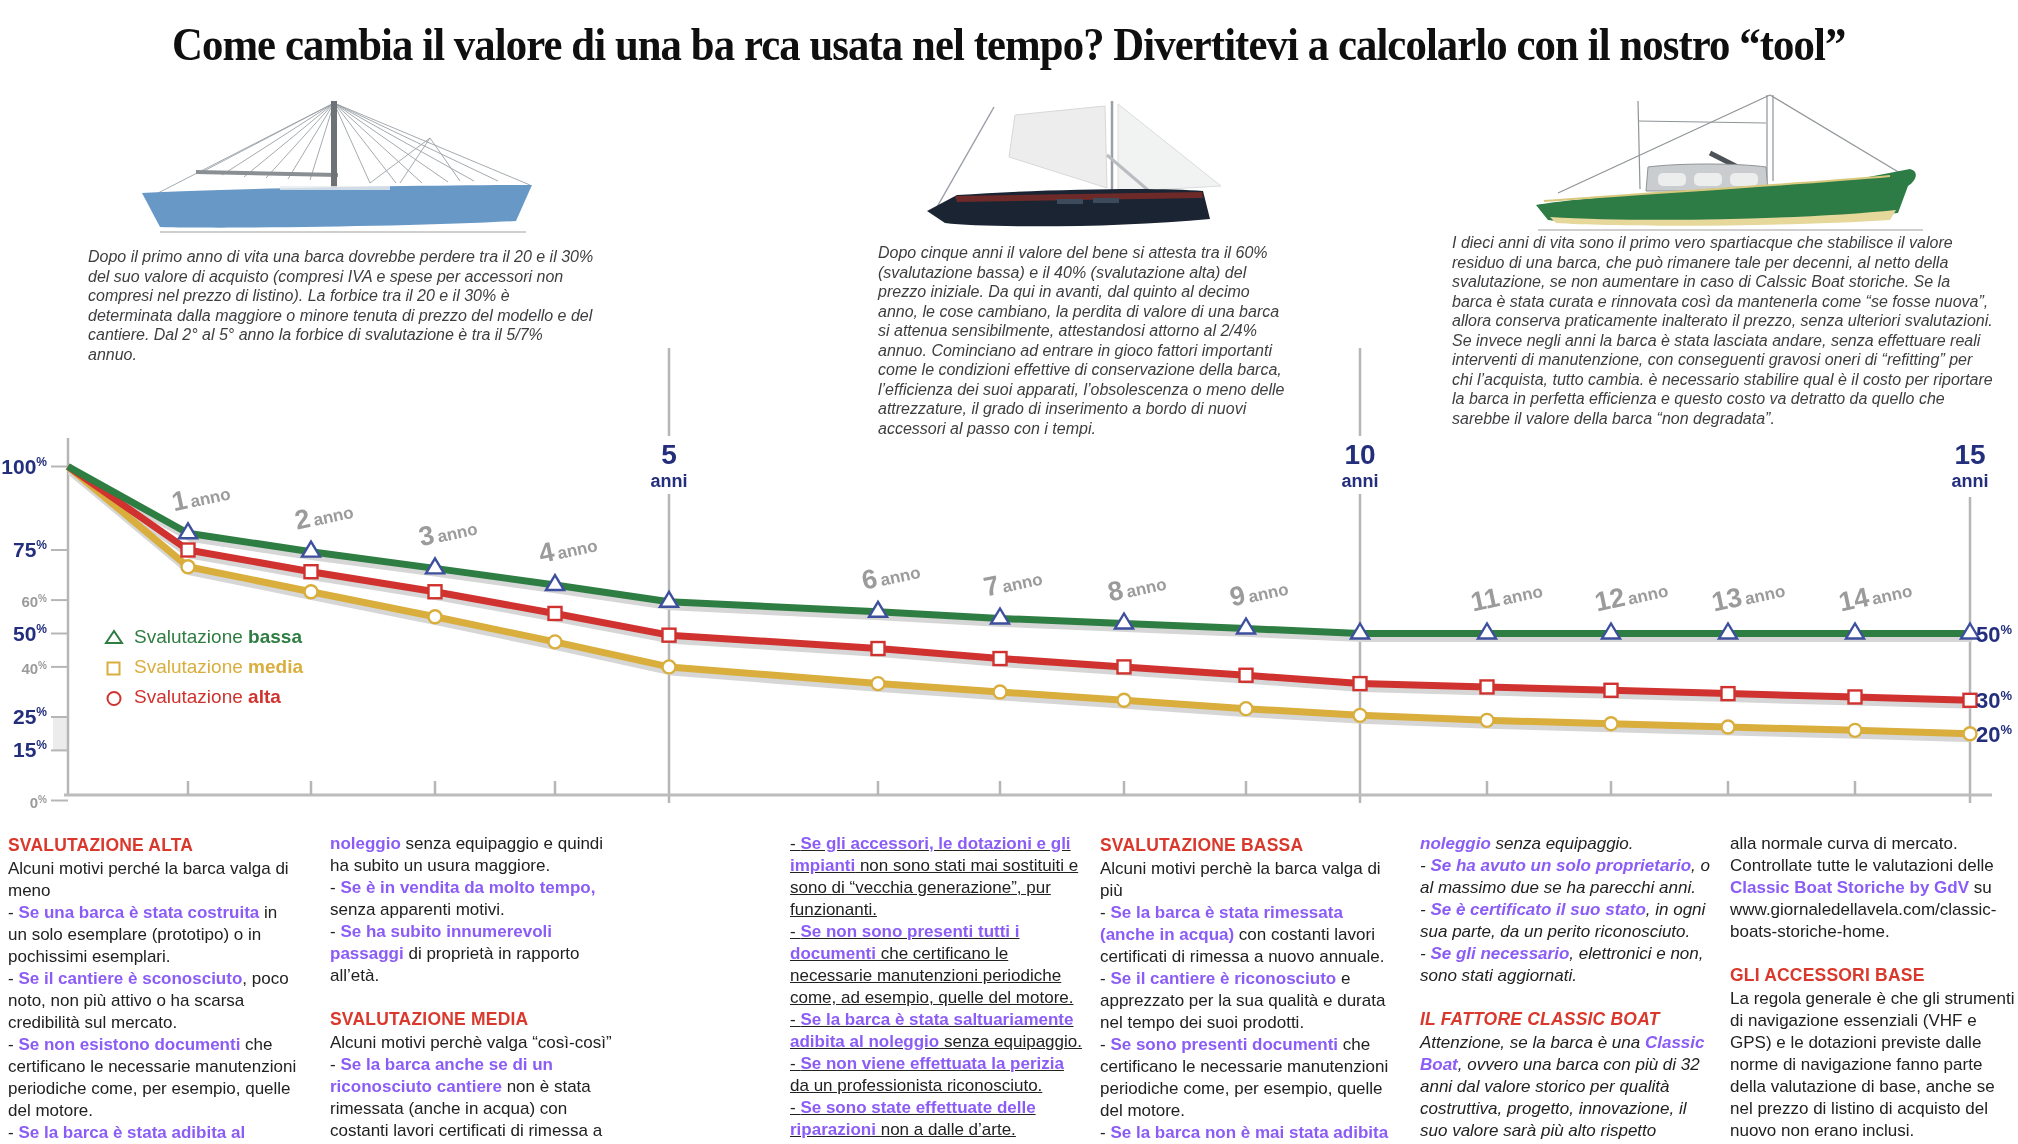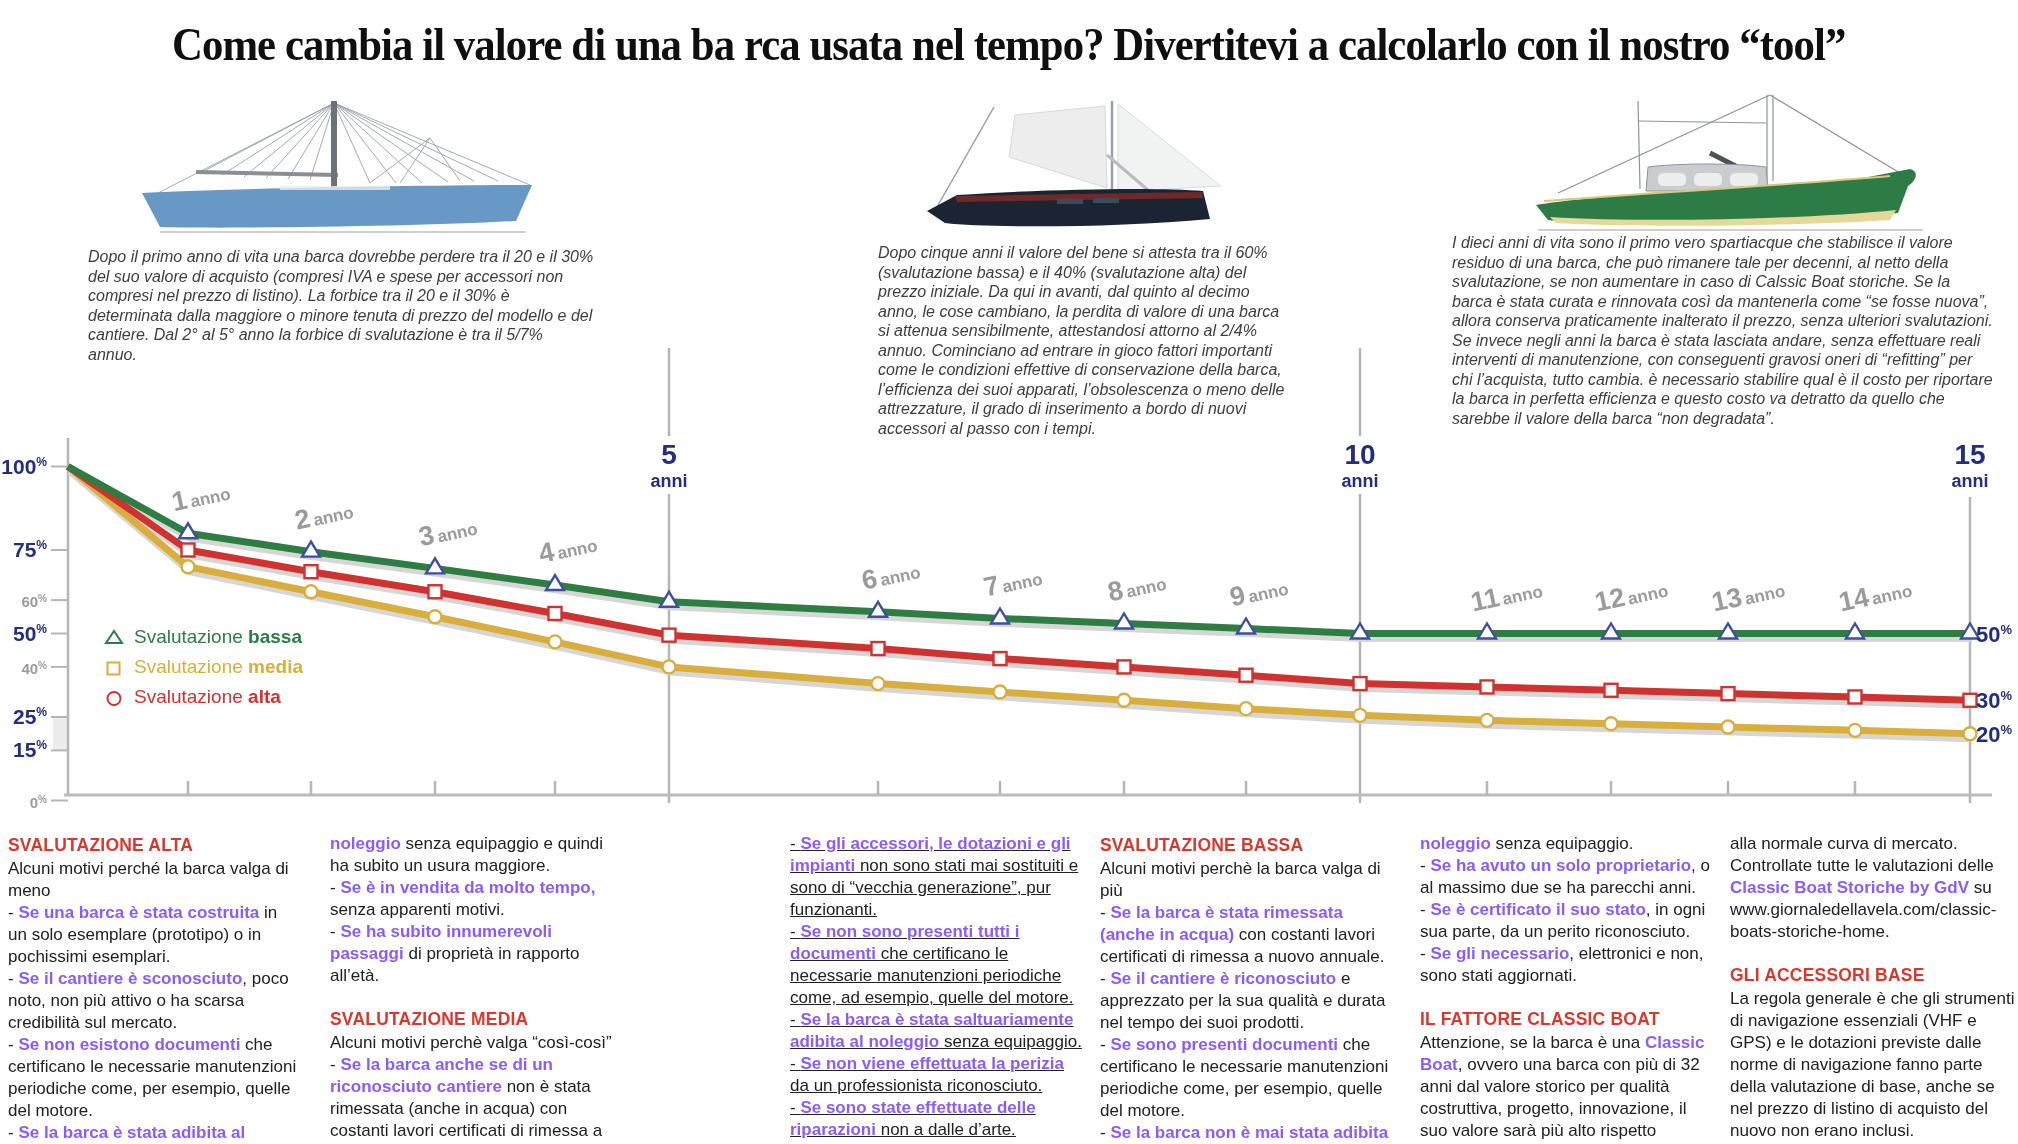--- a/index.html
+++ b/index.html
@@ -275,21 +275,21 @@
         <p><span>- </span><span class="bold">Se sono state effettuate delle riparazioni</span><span> non a dalle d’arte.</span></p>
       </div>
       <div class="col" style="left: 1100px;">
         <div class="col-header">SVALUTAZIONE BASSA</div>
         <p><span>Alcuni motivi perchè la barca valga di più</span></p>
         <p><span>- </span><span class="bold">Se la barca è stata rimessata (anche in acqua)</span><span> con costanti lavori certificati di rimessa a nuovo annuale.</span></p>
         <p><span>- </span><span class="bold">Se il cantiere è riconosciuto</span><span> e apprezzato per la sua qualità e durata nel tempo dei suoi prodotti.</span></p>
         <p><span>- </span><span class="bold">Se sono presenti documenti</span><span> che certificano le necessarie manutenzioni periodiche come, per esempio, quelle del motore.</span></p>
         <p><span>- </span><span class="bold">Se la barca non è mai stata adibita al</span></p>
       </div>
-      <div class="col" style="left: 1420px;">
+      <div class="col" style="left: 1420px; font-style: italic;">
         <p><span class="bold">noleggio</span><span> senza equipaggio.</span></p>
         <p><span>- </span><span class="bold">Se ha avuto un solo proprietario</span><span>, o al massimo due se ha parecchi anni.</span></p>
         <p><span>- </span><span class="bold">Se è certificato il suo stato</span><span>, in ogni sua parte, da un perito riconosciuto.</span></p>
         <p><span>- </span><span class="bold">Se gli necessario</span><span>, elettronici e non, sono stati aggiornati.</span></p>
         <div class="col-header">IL FATTORE CLASSIC BOAT</div>
         <p><span>Attenzione, se la barca è una </span><span class="bold">Classic Boat</span><span>, ovvero una barca con più di 32 anni dal valore storico per qualità costruttiva, progetto, innovazione, il suo valore sarà più alto rispetto</span></p>
       </div>
       <div class="col" style="left: 1730px;">
         <p><span>alla normale curva di mercato. Controllate tutte le valutazioni delle </span><span class="bold">Classic Boat Storiche by GdV</span><span> su www.giornaledellavela.com/classic-boats-storiche-home.</span></p>
         <div class="col-header">GLI ACCESSORI BASE</div>

